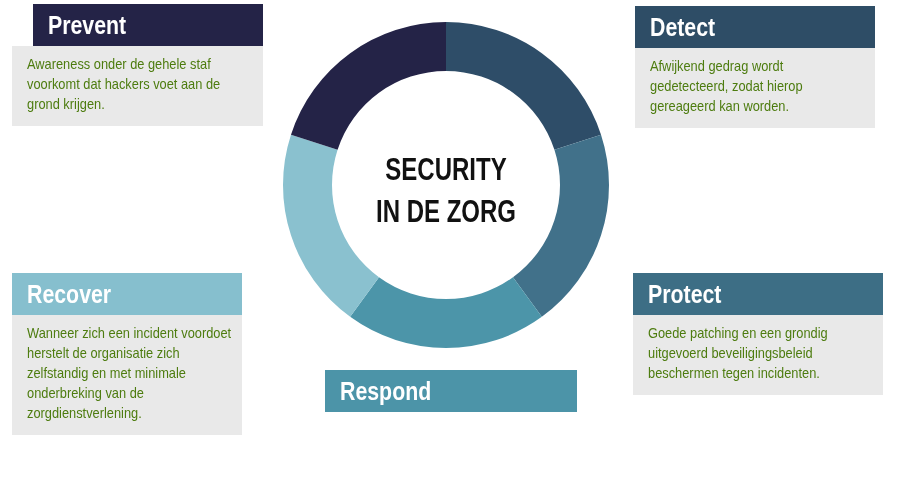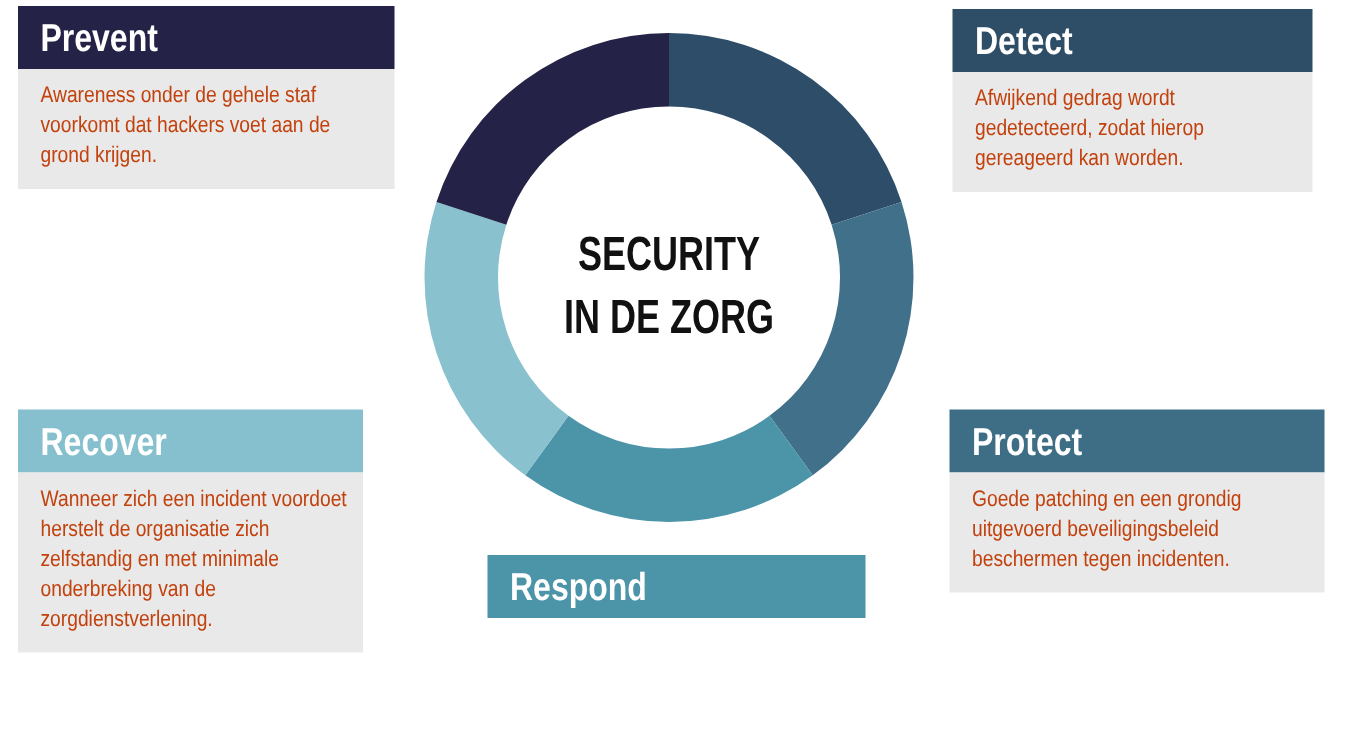--- a/index.html
+++ b/index.html
@@ -25,21 +25,21 @@
   .card-header .hdr-txt {
     font-size: 26px;
     font-weight: bold;
     display: inline-block;
     transform: scaleX(0.82);
     transform-origin: 0 50%;
     white-space: nowrap;
   }
   .card-body {
     background: #e9e9e9;
-    color: #c2410c;
+    color: #4d7c0f;
     padding: 8px 10px 12px 15px;
     box-sizing: border-box;
   }
   .card-body .body-txt {
     font-size: 15px;
     line-height: 20px;
     width: 117%;
     transform: scaleX(0.855);
     transform-origin: 0 0;
   }
@@ -86,21 +86,21 @@
         <path d="M 69.1910038763269 296.86977008311646 A 163 163 0 0 1 9.977787843889956 114.6302299168836 L 56.579557142352485 129.772062641256 A 114 114 0 0 0 97.99248123865807 257.22793735874404 Z" fill="#8ac1cf"></path>
         <path d="M 9.977787843889956 114.6302299168836 A 163 163 0 0 1 164.99999999999997 2 L 164.99999999999997 51 A 114 114 0 0 0 56.579557142352485 129.772062641256 Z" fill="#242347"></path>
       </svg>
   </div>
   <div class="donut-center-label">
     <div>SECURITY</div>
     <div>IN DE ZORG</div>
   </div>
 
   <div class="card card-prevent">
-    <div class="card-header" style="background-color: rgb(36, 35, 71);">
+    <div class="card-header" style="background-color: rgb(36, 35, 71); margin-left: 21px;">
       <span class="hdr-txt">Prevent</span>
     </div>
     <div class="card-body">
       <div class="body-txt">Awareness onder de gehele staf voorkomt dat hackers voet aan de grond krijgen.</div>
     </div>
   </div>
 
   <div class="card card-detect">
     <div class="card-header" style="background-color: rgb(46, 77, 102);">
       <span class="hdr-txt">Detect</span>

